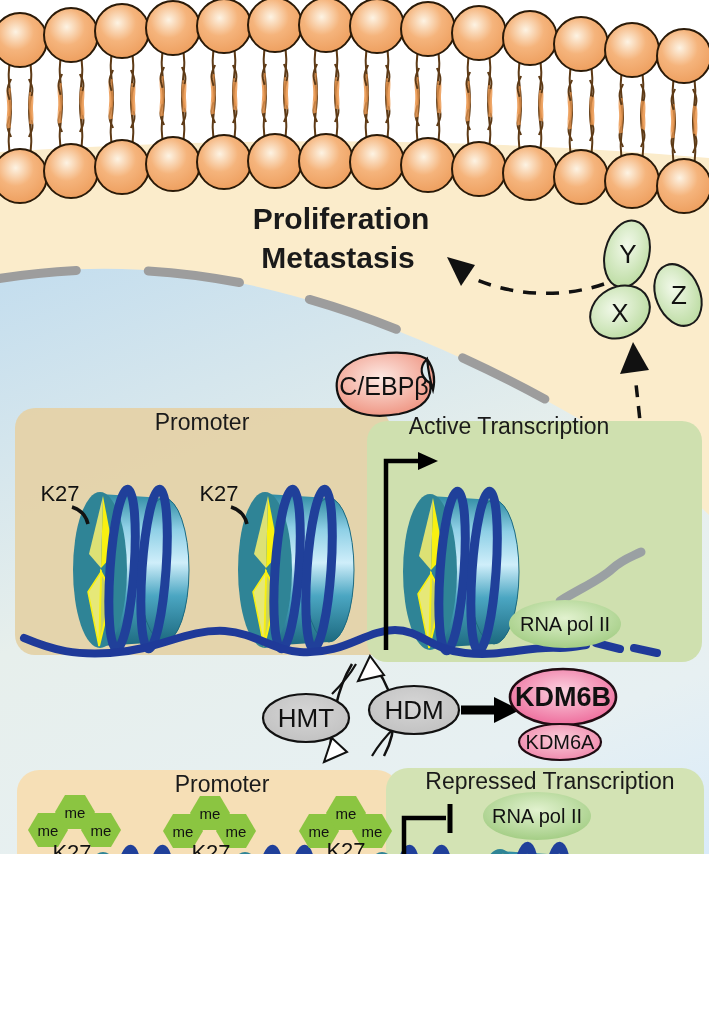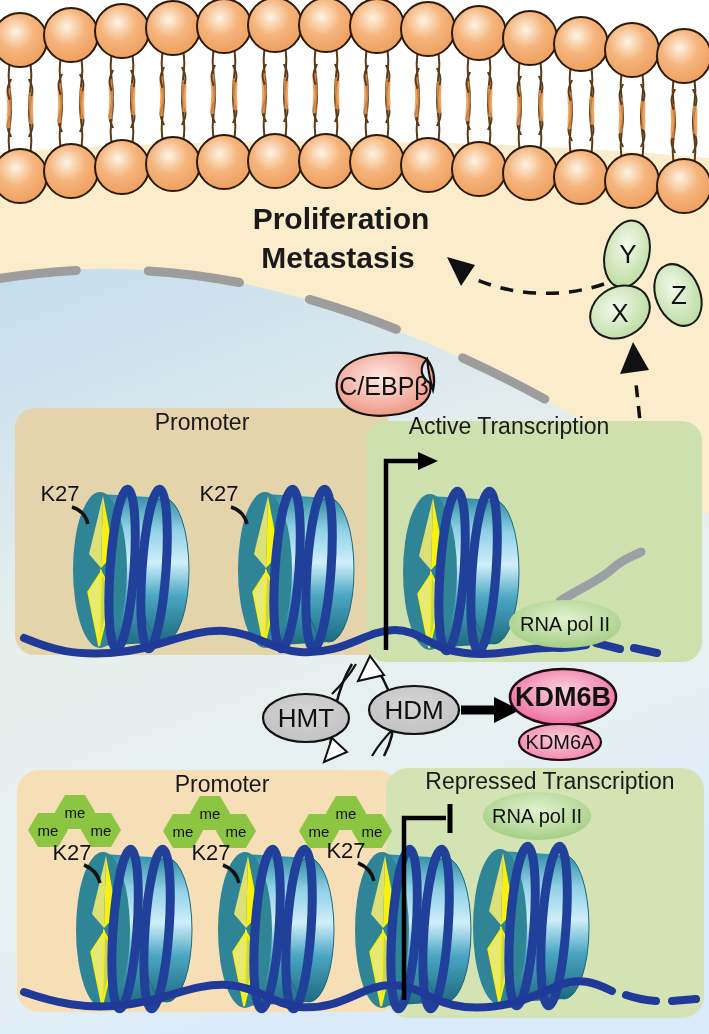--- a/index.html
+++ b/index.html
@@ -1,16 +1,16 @@
 <!DOCTYPE html>
 <html><head>
 <meta charset="utf-8">
 <style>
   html,body{margin:0;padding:0;background:#fff;}
-  .stage{width:709px;height:1034px;position:relative;overflow:hidden;
+  .stage{width:709px;height:854px;position:relative;overflow:hidden;
          font-family:"Liberation Sans", sans-serif;}
   svg text{font-family:"Liberation Sans", sans-serif;}
 </style>
 </head>
 <body>
 
 <div class="stage">
 <svg width="709" height="1034" viewBox="0 0 709 1034" xmlns="http://www.w3.org/2000/svg">
   <defs>
     <radialGradient id="headGrad" cx="42%" cy="35%" r="75%">

